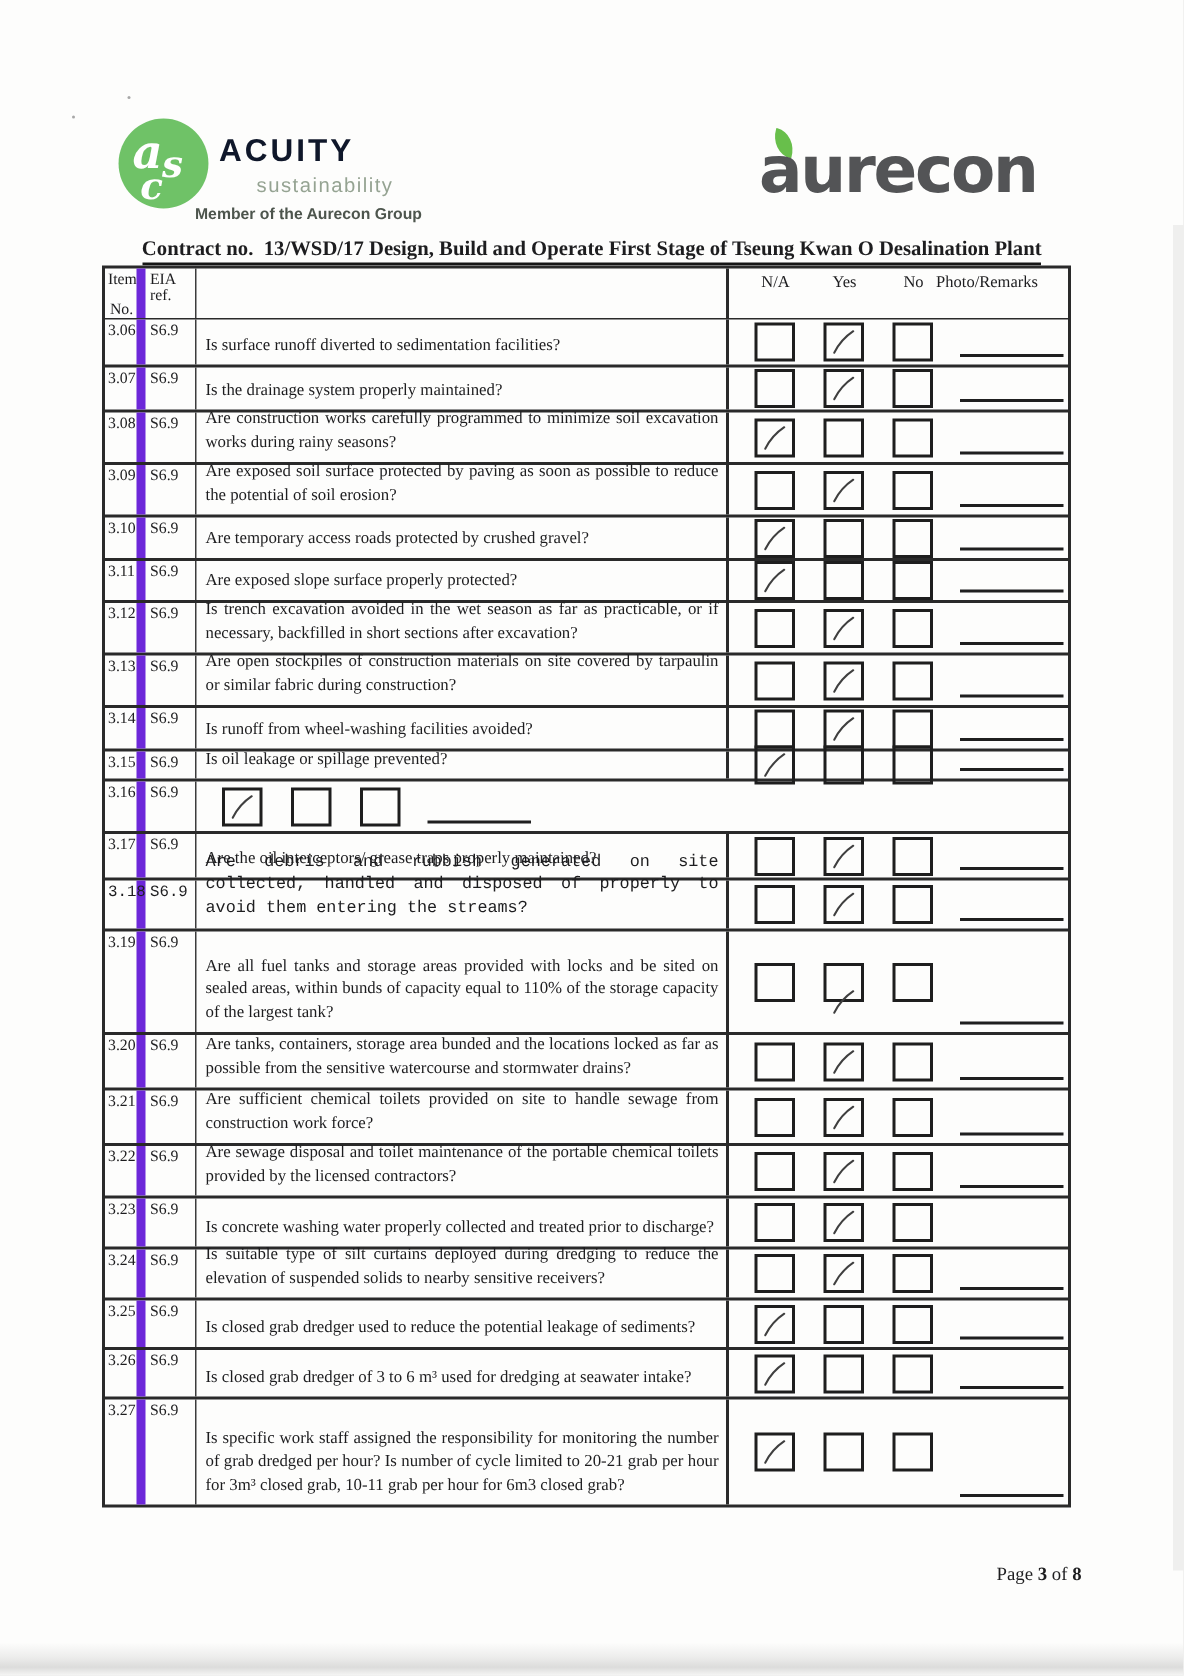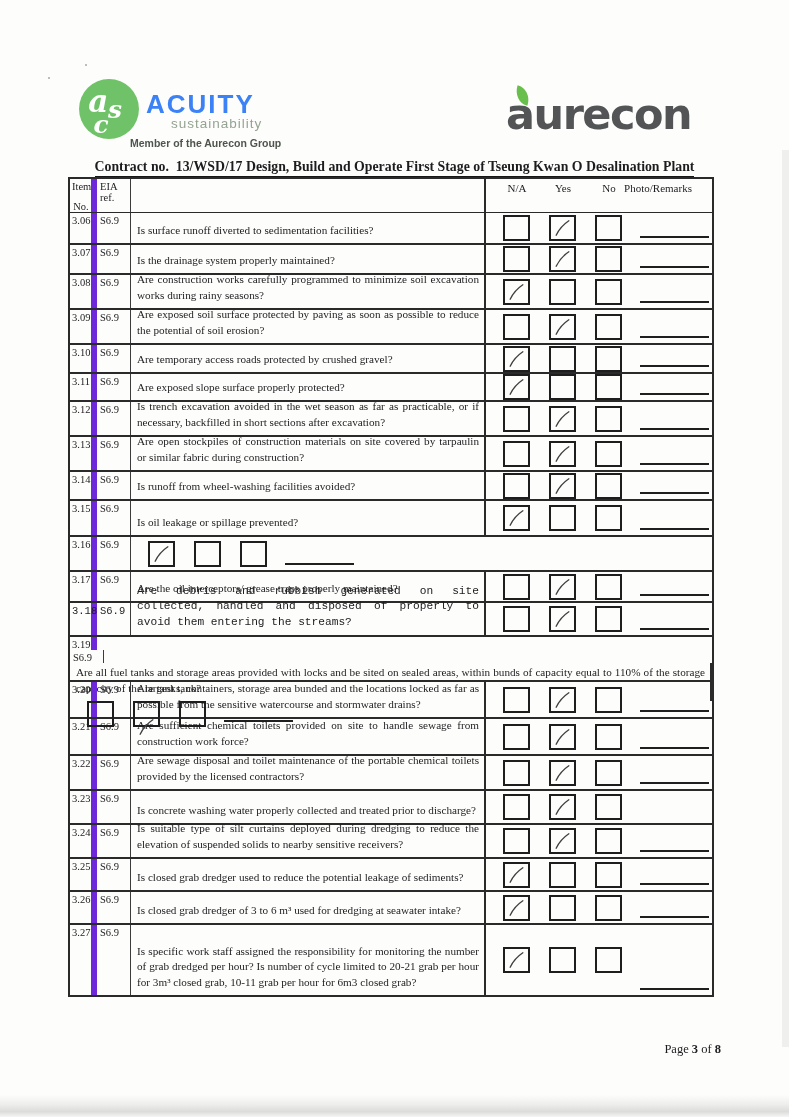--- a/index.html
+++ b/index.html
@@ -18,21 +18,21 @@
   .scan-bottom { position:absolute; left:0; right:0; bottom:0; height:22px;
     background: linear-gradient(to bottom, rgba(255,255,255,0) 0%, rgba(150,150,150,.16) 45%, rgba(125,125,125,.26) 75%, rgba(190,190,190,.12) 100%); }
   .scan-right { position:absolute; right:0; top:150px; bottom:70px; width:7px; background: rgba(170,170,170,.16); }
 
   
   .logo-acuity { position:absolute; left:78px; top:76px; width:210px; height:82px; }
   .monogram { position:absolute; left:0; top:2px; width:62px; height:62px; }
   .mg1 { font: italic 700 30px "DejaVu Serif", serif; fill:#ffffff; }
   .mg2 { font: italic 700 24px "DejaVu Serif", serif; fill:#ffffff; }
   .acuity-name { position:absolute; left:68px; top:13px; font-family:"Liberation Sans",sans-serif;
-    font-weight:bold; font-size:26px; letter-spacing:2px; color:#3b82f6; }
+    font-weight:bold; font-size:21px; letter-spacing:2px; color:#0f172a; }
   .acuity-sub { position:absolute; left:93px; top:40px; font-family:"Liberation Sans",sans-serif;
     font-size:13.5px; letter-spacing:1px; color:#95a392; }
   .acuity-tag { position:absolute; left:52px; top:61px; font-family:"Liberation Sans",sans-serif;
     font-weight:bold; font-size:10.5px; color:#4d554d; }
   .logo-aurecon { position:absolute; left:506px; top:84px; width:215px; height:58px; }
   .leaf { position:absolute; left:9px; top:3px; width:15px; height:17px; background:#68bf4b;
     border-radius:0 95% 0 95%; transform:rotate(16deg); }
   .aurecon-word { position:absolute; left:0; top:9px; font-family:"DejaVu Sans",sans-serif;
     font-weight:bold; font-size:43px; letter-spacing:-1.5px; color:#535456; line-height:1; }
 
@@ -259,21 +259,21 @@
             <div class="cb"></div>
             <div class="cb">
               <svg class="tick" viewBox="0 0 27 26">
                 <path d="M6 21.5 C 9 15.5, 15 8.5, 21 4.5"></path>
               </svg>
             </div>
             <div class="cb"></div>
             <div class="uline"></div>
           </div>
         </div>
-        <div class="tr" style="height: 36px;">
+        <div class="tr" style="height: 20px;">
           <div class="td item"><span>3.15</span></div>
           <div class="td eia"><span>S6.9</span></div>
           <div class="td q">
             <span>Is oil leakage or spillage prevented?</span>
           </div>
           <div class="td checks">
             <div class="cb">
               <svg class="tick" viewBox="0 0 27 26">
                 <path d="M6 21.5 C 9 15.5, 15 8.5, 21 4.5"></path>
               </svg>
@@ -324,21 +324,21 @@
             <div class="cb"></div>
             <div class="cb">
               <svg class="tick" viewBox="0 0 27 26">
                 <path d="M6 21.5 C 9 15.5, 15 8.5, 21 4.5"></path>
               </svg>
             </div>
             <div class="cb"></div>
             <div class="uline"></div>
           </div>
         </div>
-        <div class="tr" style="height: 45px; flex-direction: column;">
+        <div class="tr" style="height: 69px;">
           <div class="td item"><span>3.19</span></div>
           <div class="td eia"><span>S6.9</span></div>
           <div class="td q">
             <span>Are all fuel tanks and storage areas provided with locks and be sited on sealed areas, within bunds of capacity equal to 110% of the storage capacity of the largest tank?</span>
           </div>
           <div class="td checks">
             <div class="cb"></div>
             <div class="cb">
               <svg class="tick low" viewBox="0 0 27 26">
                 <path d="M6 21.5 C 9 15.5, 15 8.5, 21 4.5"></path>

